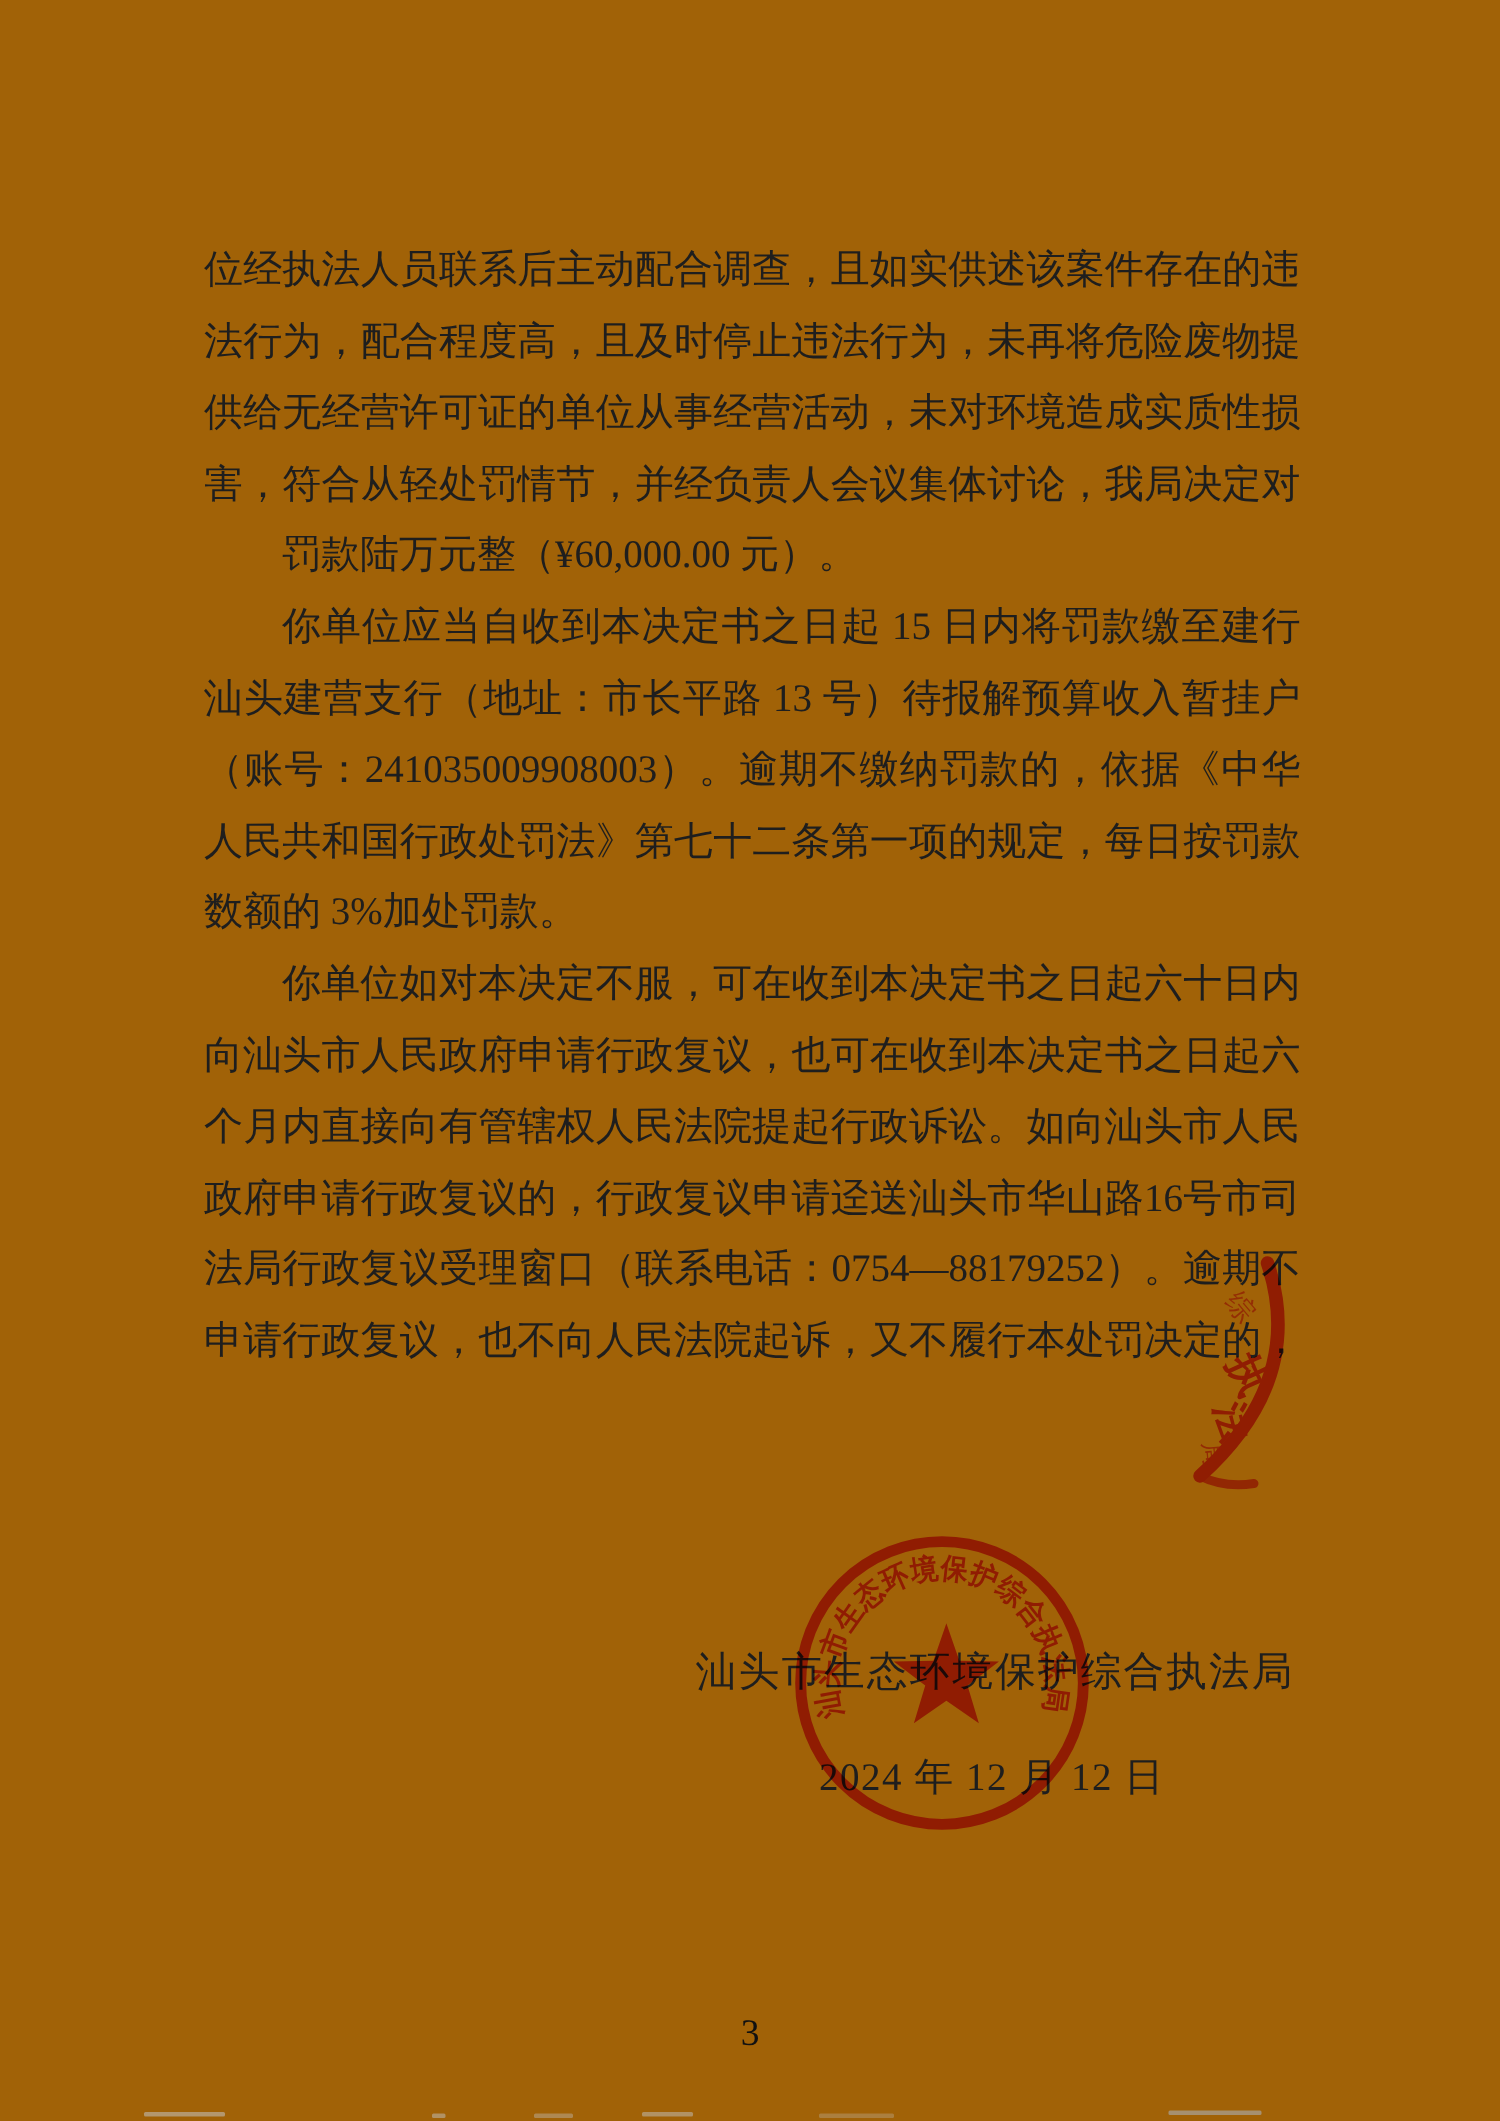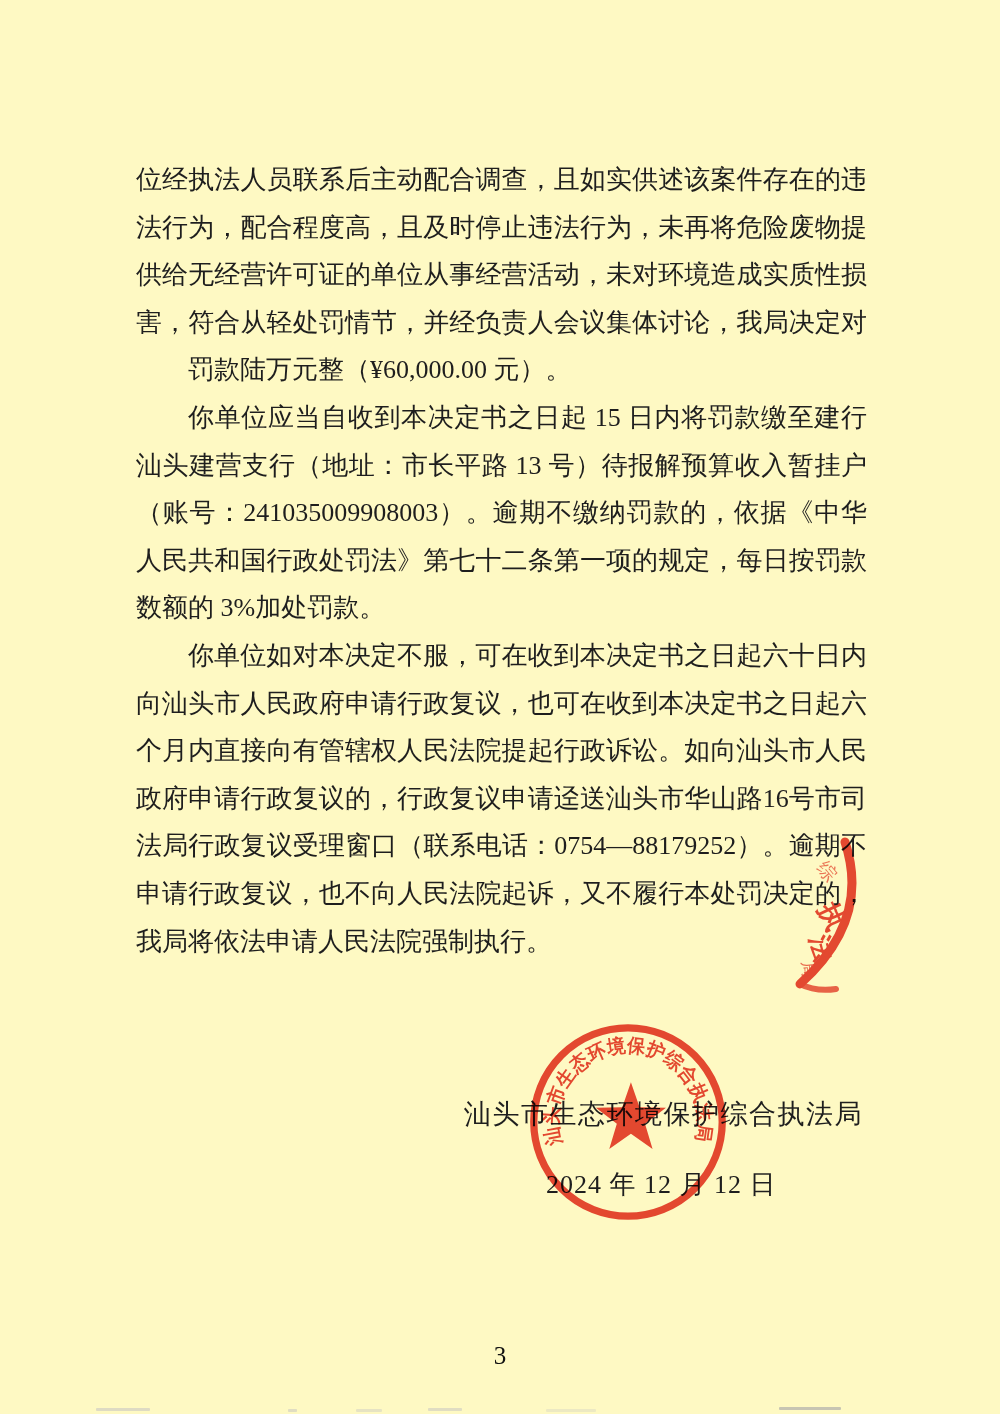--- a/index.html
+++ b/index.html
@@ -8,21 +8,21 @@
     position: relative;
     width: 1000px;
     height: 1414px;
     overflow: hidden;
     font-family: "Liberation Serif", "DejaVu Serif", serif;
     color: #1e1e1e;
   }
   .page {
     position: absolute;
     inset: 0;
-    background: #fef9c3;
+    background: #a16207;
   }
   
   .body-text {
     position: absolute;
     top: 156px;
     left: 136px;
     width: 731px;
     font-size: 26px;
     line-height: 47.6px;
     letter-spacing: 0px;
@@ -109,21 +109,20 @@
     <div class="line fill">汕头建营支行（地址：市长平路 13 号）待报解预算收入暂挂户</div>
     <div class="line fill">（账号：241035009908003）。逾期不缴纳罚款的，依据《中华</div>
     <div class="line fill">人民共和国行政处罚法》第七十二条第一项的规定，每日按罚款</div>
     <div class="line">数额的 3%加处罚款。</div>
     <div class="line indent fill">你单位如对本决定不服，可在收到本决定书之日起六十日内</div>
     <div class="line fill">向汕头市人民政府申请行政复议，也可在收到本决定书之日起六</div>
     <div class="line fill">个月内直接向有管辖权人民法院提起行政诉讼。如向汕头市人民</div>
     <div class="line fill">政府申请行政复议的，行政复议申请迳送汕头市华山路16号市司</div>
     <div class="line fill">法局行政复议受理窗口（联系电话：0754—88179252）。逾期不</div>
     <div class="line fill">申请行政复议，也不向人民法院起诉，又不履行本处罚决定的，</div>
-    <div class="line">我局将依法申请人民法院强制执行。</div>
   </div>
 
   <div class="signature">汕头市生态环境保护综合执法局</div>
   <div class="date">2024 年 12 月 12 日</div>
 
   <svg class="seal" viewBox="0 0 210 210" aria-hidden="true">
     <circle cx="105" cy="105" r="97" fill="none" stroke="#e23b2e" stroke-width="7.5"></circle>
     <polygon fill="#e23b2e" transform="translate(108,102)" points="0,-38 8.9,-12.3 36.1,-11.7 14.5,4.7 22.3,30.7 0,15.2 -22.3,30.7 -14.5,4.7 -36.1,-11.7 -8.9,-12.3"></polygon>
     <defs>
       <path id="sealArc" d="M 36.5 127.2 A 72 72 0 1 1 173.5 127.2" fill="none"></path>

